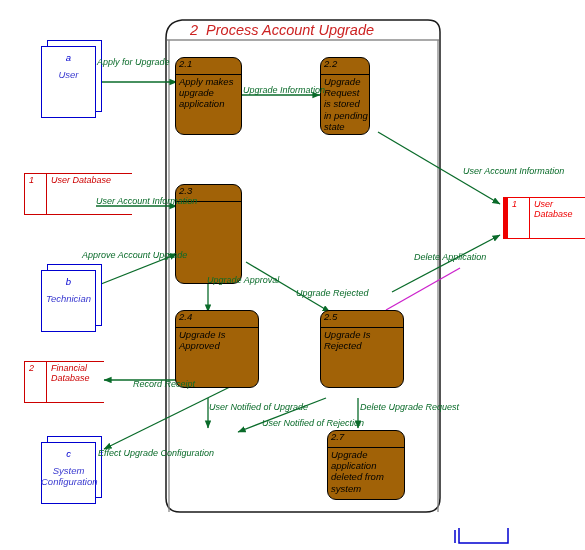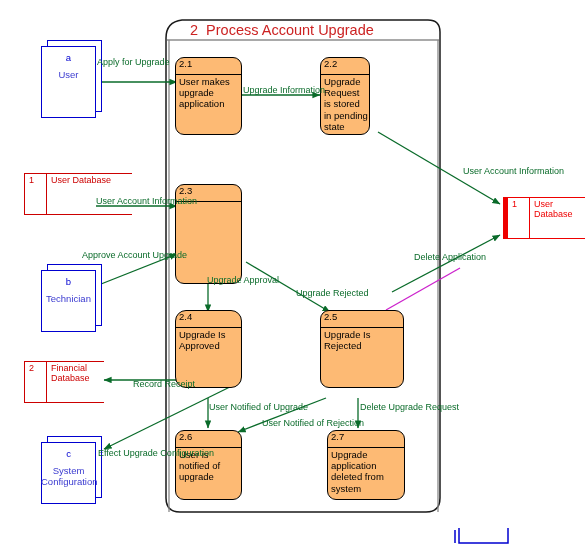--- a/index.html
+++ b/index.html
@@ -1,21 +1,21 @@
 <!DOCTYPE html>
 <html><head>
 <meta charset="utf-8">
 <style>
   html,body{margin:0;padding:0;background:#ffffff;}
   body{width:585px;height:550px;position:relative;overflow:hidden;
        font-family:"Liberation Sans","DejaVu Sans",sans-serif;}
-  #canvas{position:absolute;left:0;top:0;width:585px;height:550px;}
+  #canvas{position:absolute;left:0;top:0;width:585px;height:550px;font-style:italic;}
   svg.layer{position:absolute;left:0;top:0;width:585px;height:550px;overflow:visible;}
   
-  .proc{position:absolute;border:1.4px solid #000;border-radius:9px;background:#fdba74;box-sizing:border-box;}
+  .proc{position:absolute;border:1.4px solid #000;border-radius:9px;background:#a16207;box-sizing:border-box;}
   .proc .pnum{position:absolute;left:3px;top:0px;font-size:9.5px;color:#000;}
   .proc .pbar{position:absolute;left:0;right:0;top:16px;height:0;border-top:1.4px solid #000;}
   .proc .pbody{position:absolute;left:3px;top:18px;right:1px;font-size:9.5px;color:#000;line-height:1.18;}
   
   .ent{position:absolute;}
   .ent .back{position:absolute;left:6px;top:0;width:100%;height:100%;border:1.4px solid #0000d0;box-sizing:border-box;background:#fff;}
   .ent .front{position:absolute;left:0;top:6px;width:100%;height:100%;border:1.4px solid #0000d0;box-sizing:border-box;background:#fff;}
   .ent .eid{position:absolute;left:0;right:0;top:12px;text-align:center;font-size:9.5px;color:#0000d0;}
   .ent .enm{position:absolute;left:0;right:0;top:30px;text-align:center;font-size:9.5px;color:#3a3ad0;line-height:1.15;}
   
@@ -79,58 +79,52 @@
     <g stroke="#0000d0" stroke-width="1.5" fill="none">
       <path d="M455,530 L455,543 M459,528 L459,543 L508,543 L508,528"></path>
     </g>
   </svg>
 
   <div class="title" style="left:190px;top:22px;">2  Process Account Upgrade</div>
 
   <div class="proc" style="left:175px;top:57px;width:67px;height:78px;">
     <div class="pnum">2.1</div>
     <div class="pbar"></div>
-    <div class="pbody">User makes
+    <div class="pbody">Apply makes
 upgrade
 application</div>
   </div>
 
   <div class="proc" style="left:320px;top:57px;width:50px;height:78px;">
     <div class="pnum">2.2</div>
     <div class="pbar"></div>
     <div class="pbody">Upgrade Request
 is stored in
 pending state</div>
   </div>
 
   <div class="proc" style="left:175px;top:184px;width:67px;height:100px;">
     <div class="pnum">2.3</div>
     <div class="pbar"></div>
   </div>
 
-  <div class="proc" style="left:175px;top:310px;width:67px;height:78px;border-radius:11px;">
+  <div class="proc" style="left:175px;top:310px;width:84px;height:78px;">
     <div class="pnum">2.4</div>
     <div class="pbar"></div>
     <div class="pbody">Upgrade Is
 Approved</div>
   </div>
 
   <div class="proc" style="left:320px;top:310px;width:84px;height:78px;">
     <div class="pnum">2.5</div>
     <div class="pbar"></div>
     <div class="pbody">Upgrade Is
 Rejected</div>
   </div>
 
-  <div class="proc" style="left:175px;top:430px;width:67px;height:70px;">
-    <div class="pnum">2.6</div>
-    <div class="pbar"></div>
-    <div class="pbody">User is notified
-of upgrade</div>
-  </div>
 
   <div class="proc" style="left:320px;top:430px;width:78px;height:70px;margin-left:7px;">
     <div class="pnum">2.7</div>
     <div class="pbar"></div>
     <div class="pbody">Upgrade
 application
 deleted from
 system</div>
   </div>
 

